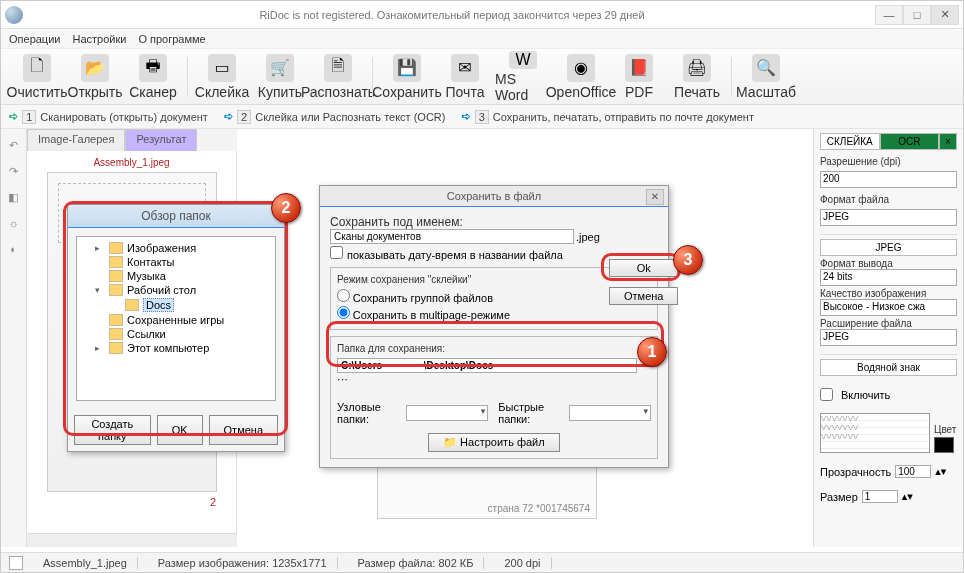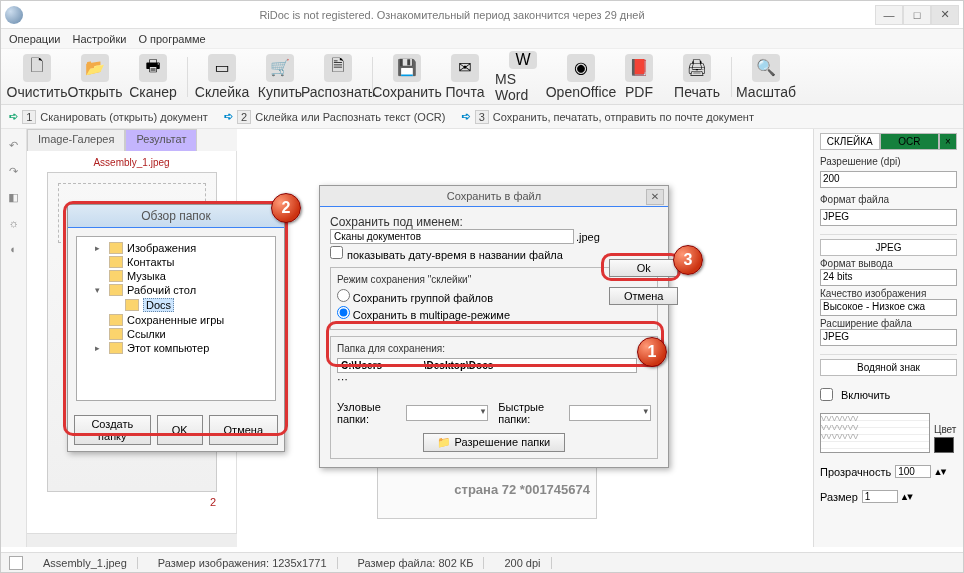--- a/index.html
+++ b/index.html
@@ -43,21 +43,21 @@
 .thumbarea .fname { color: #b02020; font-size: 10px; text-align: center; }
 .thumb { width: 170px; height: 320px; border: 1px solid #ccc; margin: 4px auto; background: linear-gradient(#f8f8f8,#f0f0f0); position: relative; }
 .thumb .cert { position:absolute; top:10px; left:10px; right:10px; height:60px; border:1px dashed #bbb; }
 .pagenum { color: #b02020; text-align: right; padding-right: 14px; }
 .thumbscroll { height: 14px; background: #eee; border-top:1px solid #ddd; }
 
 
 .center { flex: 1; background: #fff; position: relative; overflow: hidden; }
 .preview { position:absolute; left:140px; top:200px; width:220px; height:190px; border:1px solid #ccc; background:#fafafa; }
 .preview .line { border-bottom:1px dotted #ccc; height:20px; }
-.preview .ft { position:absolute; bottom:21px; right:6px; font-size:13px; color:#888;font-weight:bold; }
+.preview .ft { position:absolute; bottom:4px; right:6px; font-size:10px; color:#888; }
 
 
 .rpanel { width: 150px; background: #f7f7f7; border-left: 1px solid #ddd; padding: 4px 6px; display:flex; flex-direction:column; gap:4px; }
 .rtabs { display:flex; gap:0; }
 .rtab { flex:1; text-align:center; padding:2px; border:1px solid #bbb; background:#15803d; font-size:10px; }
 .rtab.active { background:#fff; }
 .rtab.x { flex:0 0 18px; }
 .rlabel { font-size:10px; color:#333; margin-top:2px; }
 .rselect { width:100%; border:1px solid #aaa; background:#fff; padding:1px 2px; font-size:10px; height:17px; }
 .rgroup { border-top:1px solid #ddd; margin-top:4px; padding-top:4px; }
@@ -313,21 +313,21 @@
     <div class="fieldset" style="position:relative;">
       <div class="fieldset-title">Папка для сохранения:</div>
       <input class="txt" style="width: 300px; font-weight: bold;" value="C:\Users               \Desktop\Docs"> <span>···</span>
       <div class="saveline" style="margin-top:16px; gap:10px;">
         <span>Узловые папки:</span>
           <div class="combo"></div>
         <span>Быстрые папки:</span>
           <div class="combo"></div>
       </div>
       <div style="text-align:center; margin-top:8px;">
-        <button class="btn">📁 <span>Разрешение папки</span></button>
+        <button class="btn">📁 <span>Настроить файл</span></button>
       </div>
     </div>
   </div>
 </div>
 
 <div style="position:absolute; left:608px; top:258px; display:flex; flex-direction:column; gap:10px;">
   <button class="btn ok">Ok</button>
   <button class="btn">Отмена</button>
 </div>
 

